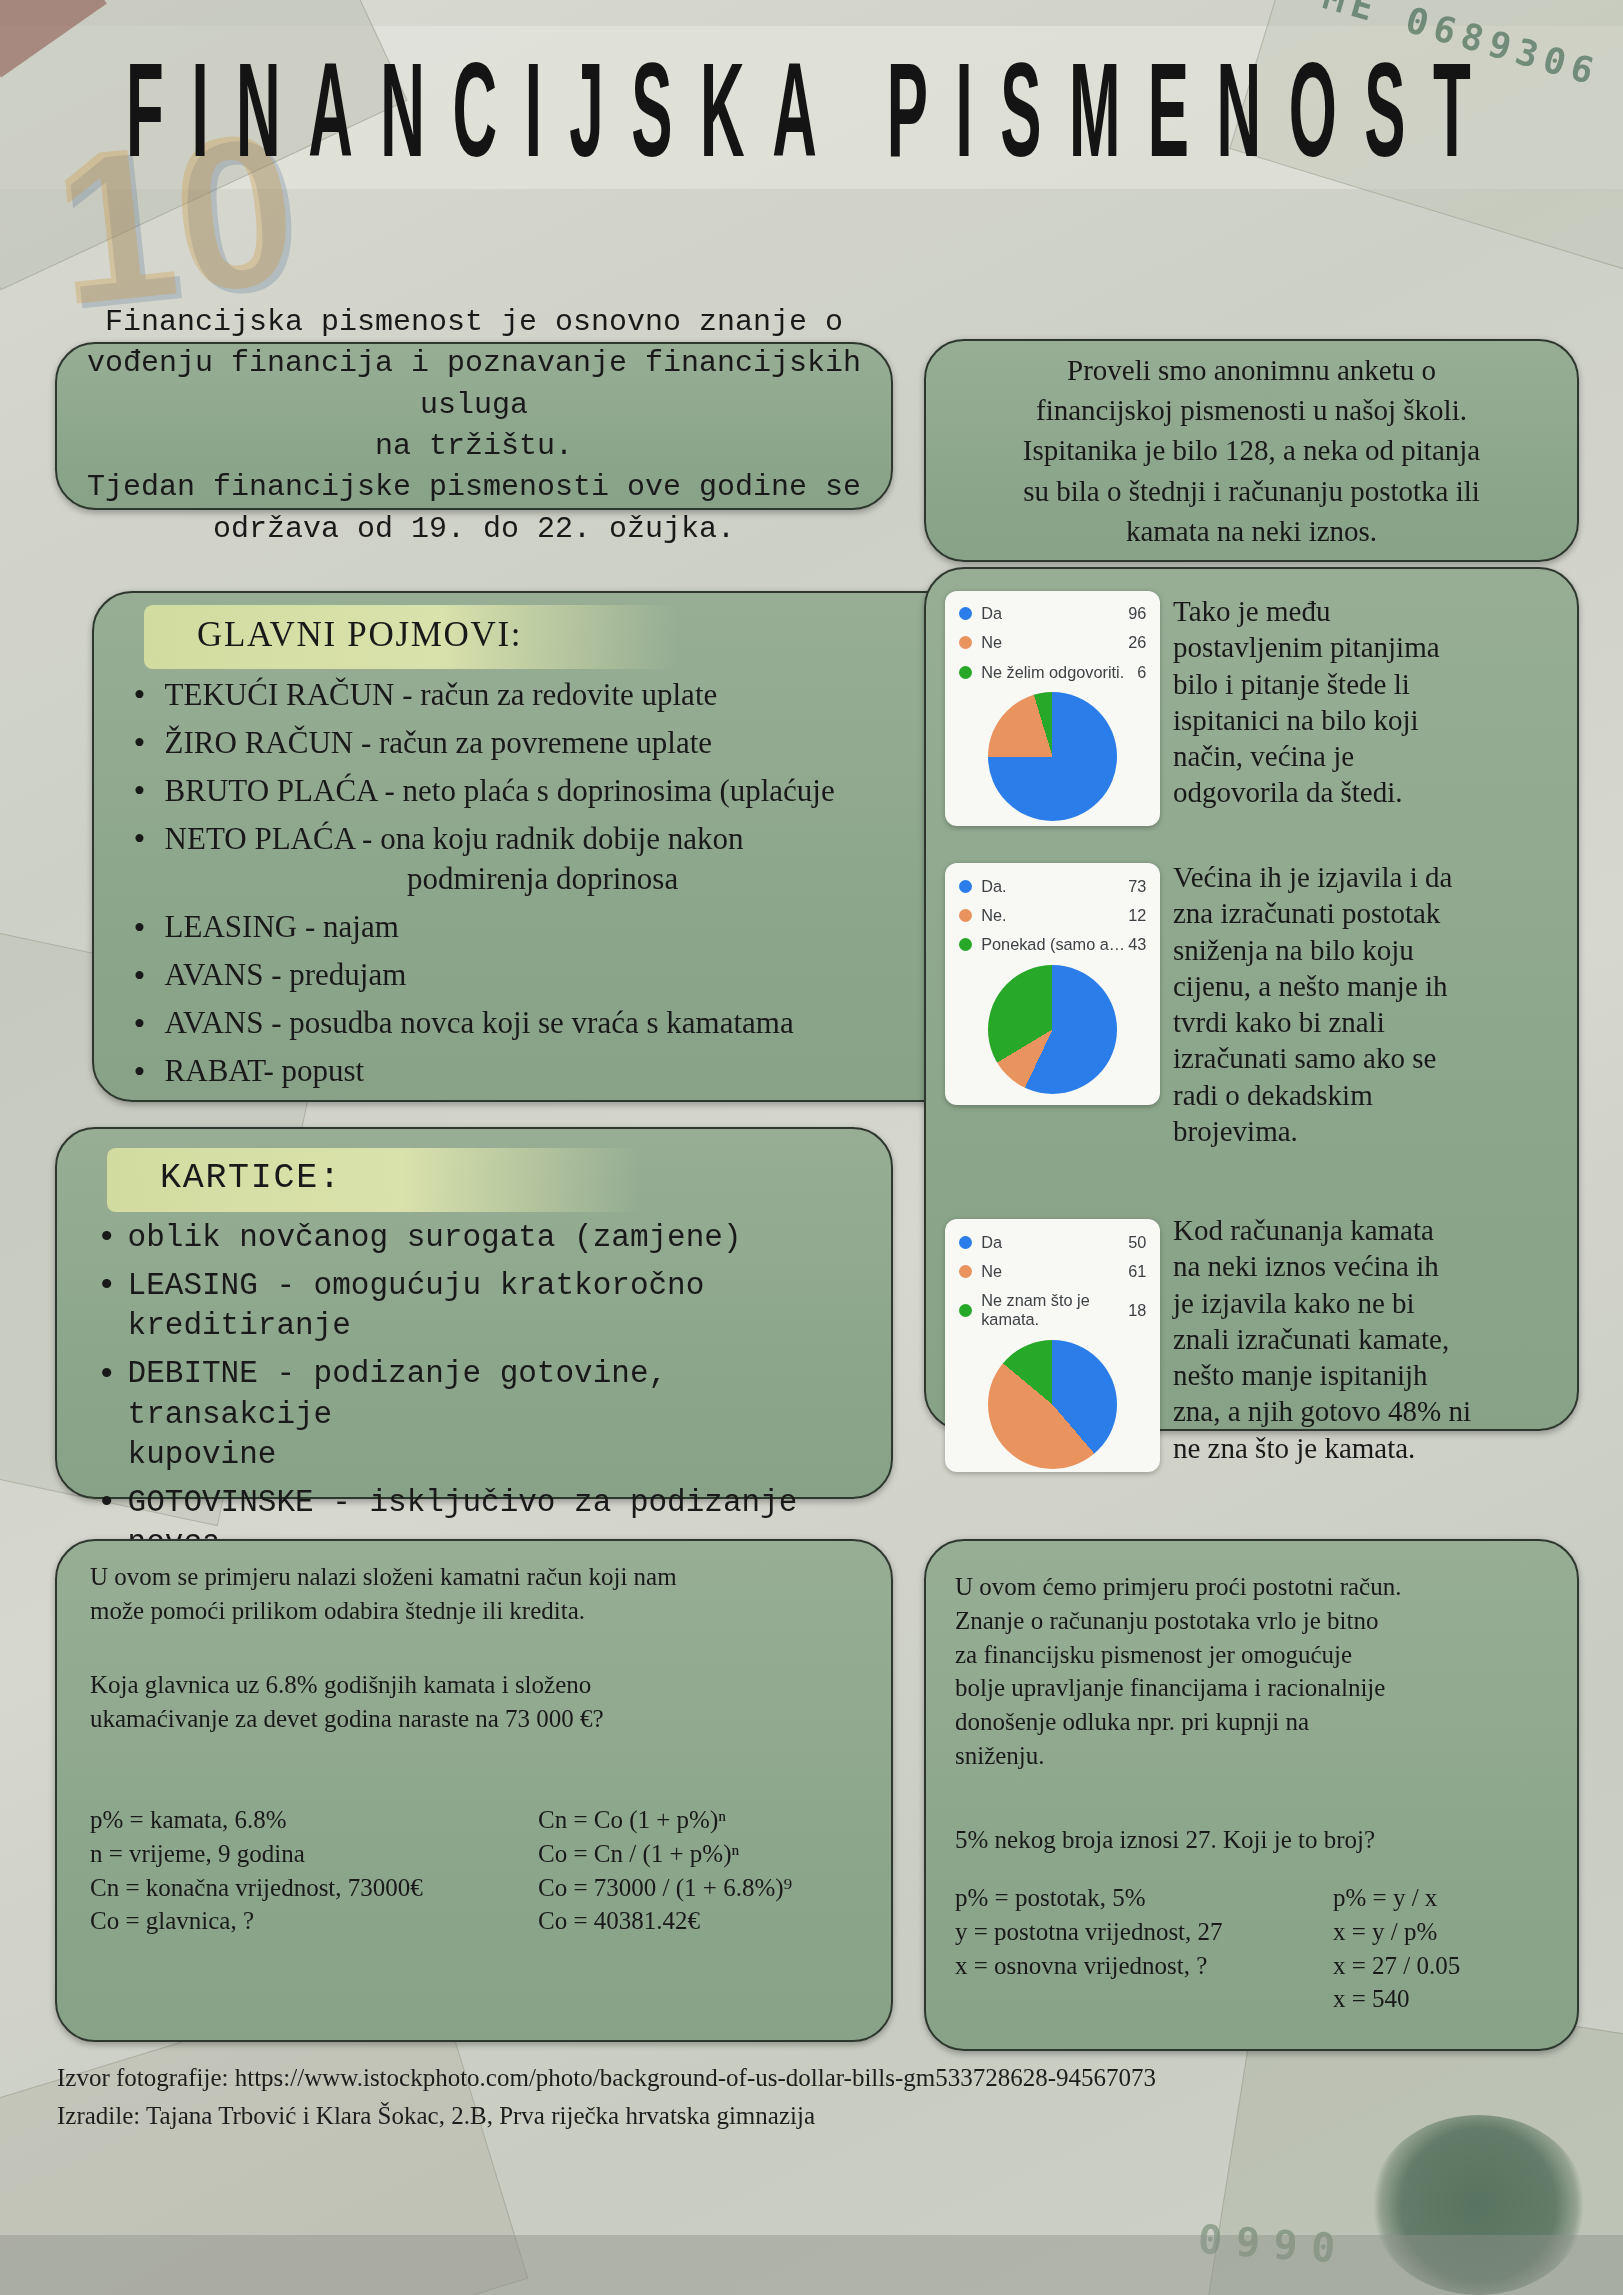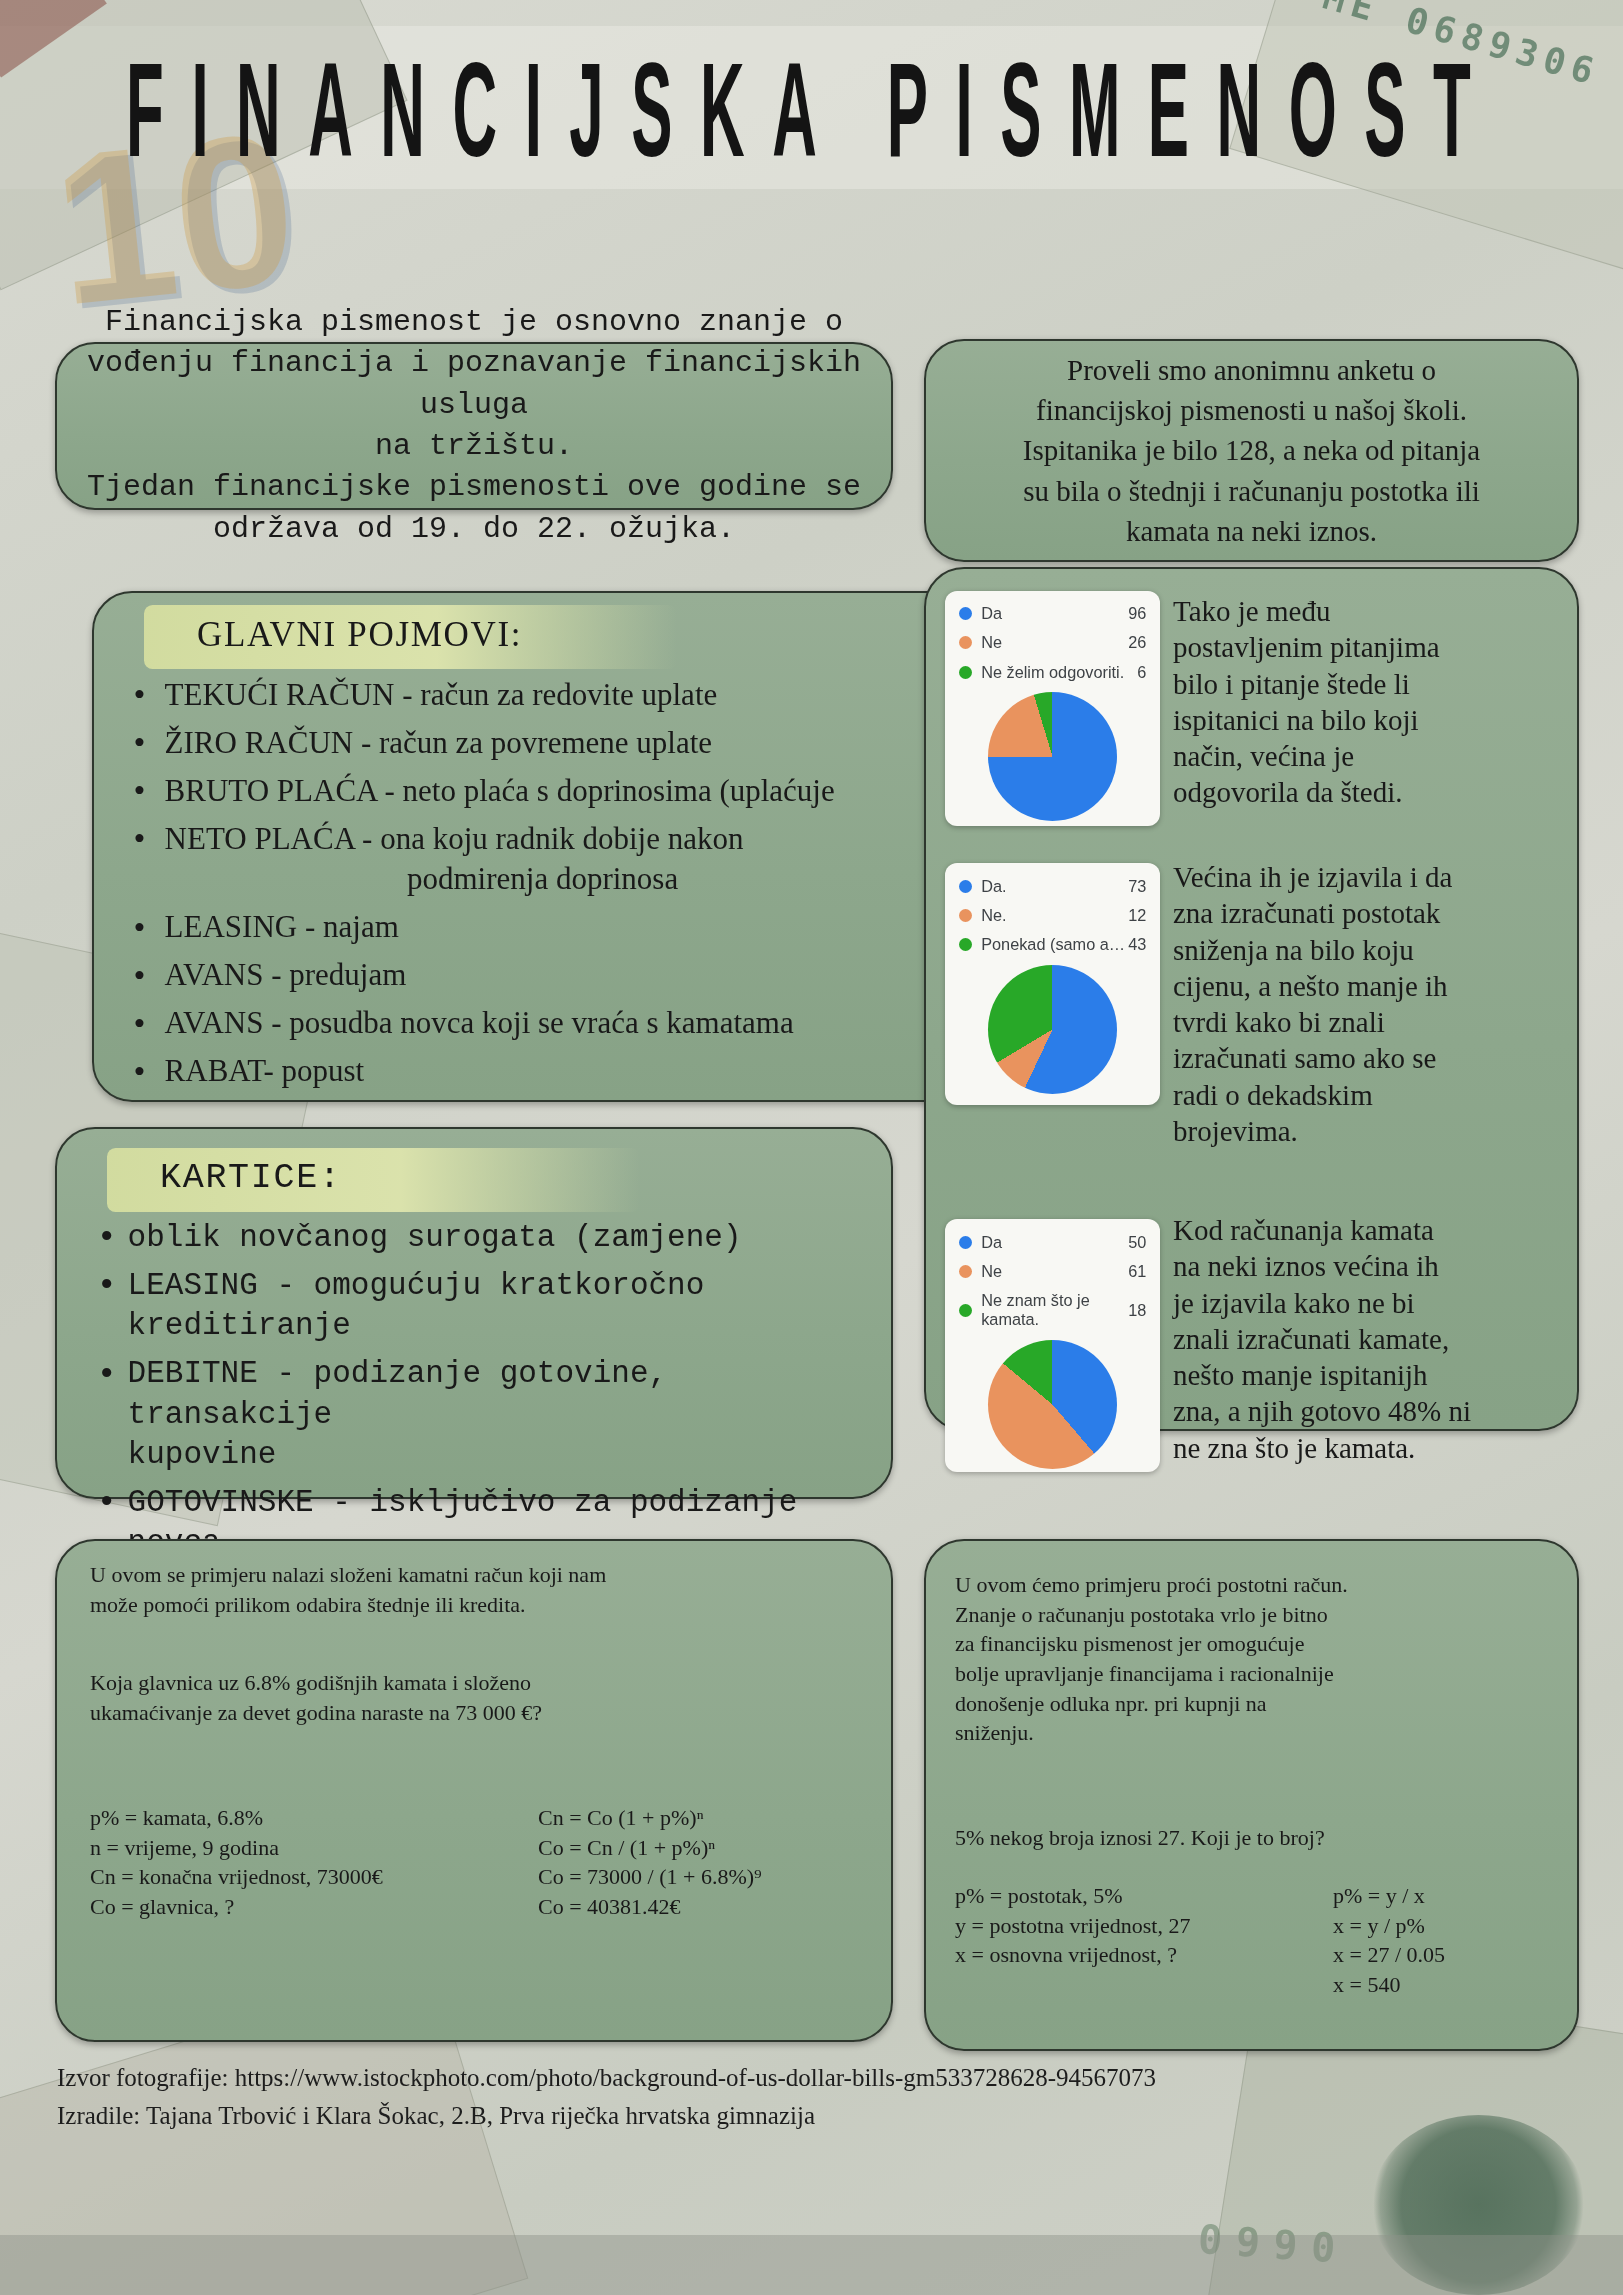--- a/index.html
+++ b/index.html
@@ -66,21 +66,21 @@
     position:absolute;background:#f8f8f4;border-radius:12px;box-shadow:0 1.7px 5.2px rgba(0,0,0,.25);
     padding:13.7px 13.7px 10.3px 13.7px;box-sizing:border-box;z-index:3;
     font-family:"Liberation Sans","DejaVu Sans",sans-serif;
   }
   .legend-row{display:flex;align-items:center;margin-bottom:10.3px;color:#3e4246;font-size:16.3px;}
   .legend-dot{width:13px;height:13px;border-radius:50%;margin-right:9.5px;flex:0 0 auto;}
   .legend-num{margin-left:auto;font-size:16.3px;}
   .pie{width:129px;height:129px;border-radius:50%;margin:6.9px auto 0 auto;}
   .chart-text{position:absolute;font-size:29px;line-height:1.25;white-space:pre-line;z-index:3;}
   
-  .ex-para{position:absolute;font-size:22px;line-height:1.35;white-space:pre-line;z-index:2;}
+  .ex-para{position:absolute;font-size:25px;line-height:1.35;white-space:pre-line;z-index:2;}
   
   .footer-line{position:absolute;left:57px;font-size:25px;z-index:2;color:#1d1d1d;font-family:Liberation Serif, serif;}
 </style>
 </head>
 <body>
 
 <div class="page">
 
   <div class="bg-band"></div>
   <div class="bg-bill bill-rect" style="left:-77px;top:-60px;width:447px;height:266px;transform:rotate(-25deg);"></div>

